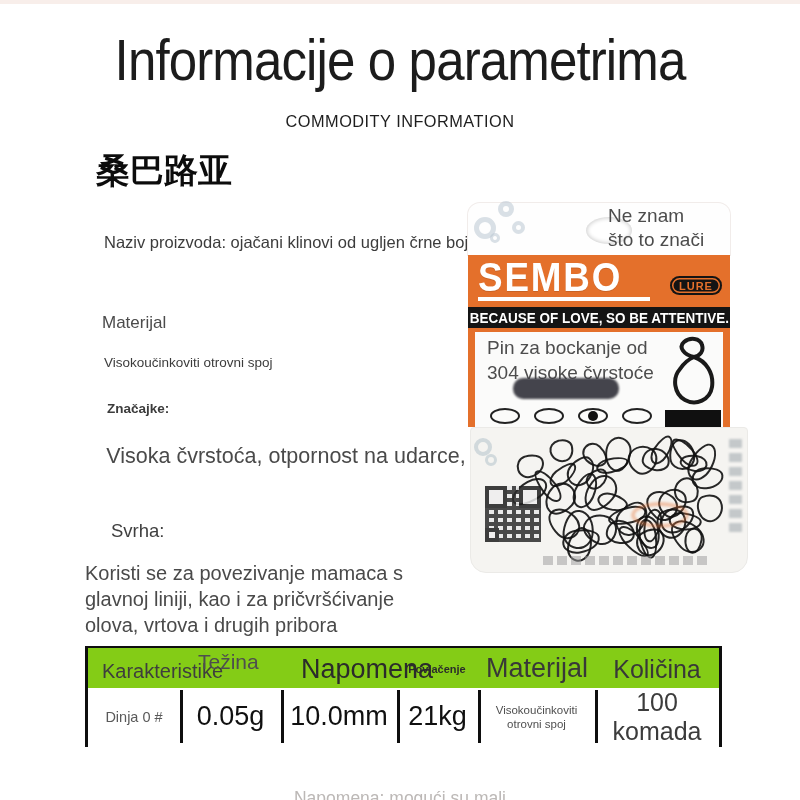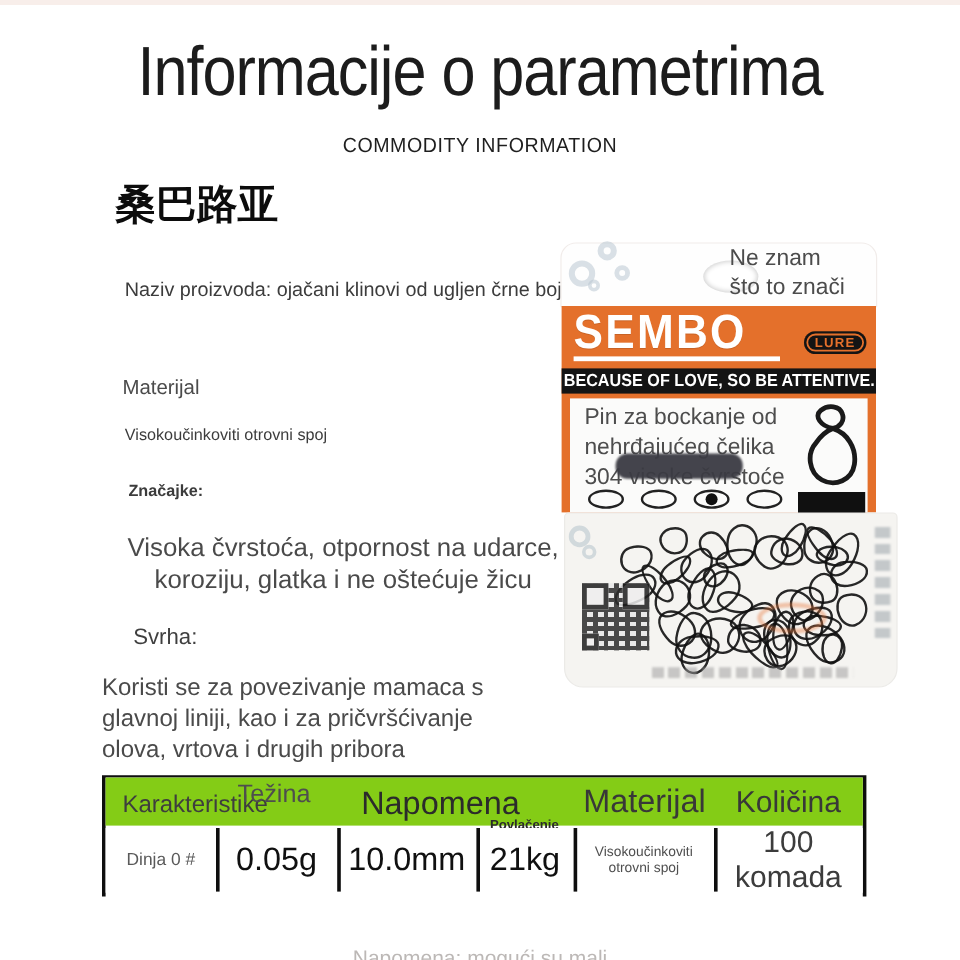--- a/index.html
+++ b/index.html
@@ -153,21 +153,21 @@
   
   .spec-table{
     position:absolute; left:85px; top:646px; width:637px; height:101px;
     border:3px solid #0e0e0e; border-top-width:2px; background:#fff;
   }
   .thead{ position:absolute; left:0; top:0; width:631px; height:40px; background:#84cc16; }
   .th{ position:absolute; white-space:nowrap; }
   .th0{ left:14px; top:12px; font-size:20px; color:#3e3e3e; }
   .th1{ left:110px; top:2px; font-size:21px; color:#4e4e4e; }
   .th2{ left:213px; top:6px; width:100px; text-align:center; font-size:27px; color:#2b2b2b; }
-  .th3{ left:310px; top:15px; width:78px; text-align:center; font-size:11px; font-weight:bold; color:#2b2b2b;margin-top:19px; }
+  .th3{ left:310px; top:15px; width:78px; text-align:center; font-size:11px; font-weight:bold; color:#2b2b2b; }
   .th4{ left:393px; top:5px; width:112px; text-align:center; font-size:27px; color:#383838; }
   .th5{ left:508px; top:7px; width:122px; text-align:center; font-size:25px; color:#383838; }
   .tbody{ position:absolute; left:0; top:42px; width:631px; height:67px; background:#fff; }
   .td{ position:absolute; top:0; height:53px; display:flex; align-items:center; justify-content:center; text-align:center; }
   .td0{ left:0; width:92px; font-size:14.5px; color:#5a5a5a; }
   .td1{ left:92px; width:101px; font-size:27px; color:#101010; }
   .td2{ left:193px; width:116px; font-size:27px; color:#101010; }
   .td3{ left:309px; width:81px; font-size:27px; color:#101010; }
   .td4{ left:390px; width:117px; font-size:11.5px; line-height:14px; color:#4f4f4f; }
   .td5{ left:507px; width:124px; font-size:25px; color:#3c3c3c; }
@@ -186,21 +186,20 @@
   <div class="page-title">Informacije o parametrima</div>
   <div class="page-subtitle">COMMODITY INFORMATION</div>
   <div class="brand-cn">桑巴路亚</div>
 
   <div class="t-line naziv">Naziv proizvoda: ojačani klinovi od ugljen črne boje</div>
   <div class="t-line materijal-label">Materijal</div>
   <div class="t-line material-value">Visokoučinkoviti otrovni spoj</div>
   <div class="t-line znacajke-label">Značajke:</div>
   <div class="features-block">
     <div>Visoka čvrstoća, otpornost na udarce,</div>
-    <div>koroziju, glatka i ne oštećuje žicu</div>
   </div>
   <div class="t-line svrha-label">Svrha:</div>
   <div class="purpose-block">
     <div>Koristi se za povezivanje mamaca s</div>
     <div>glavnoj liniji, kao i za pričvršćivanje</div>
     <div>olova, vrtova i drugih pribora</div>
   </div>
 
   <div class="package">
     <div class="hangtab">
@@ -219,21 +218,20 @@
       <div class="sembo">SEMBO</div>
       <div class="sembo-underline"></div>
       <div class="lure-badge">LURE</div>
       <div class="black-band">
         <span>BECAUSE OF LOVE, SO BE ATTENTIVE.</span>
       </div>
 
       <div class="white-panel">
         <div class="desc-lines">
           <div>Pin za bockanje od</div>
-          <div>nehrđajućeg čelika</div>
           <div>304 visoke čvrstoće</div>
         </div>
         <div class="censor-pill"></div>
         <svg class="big-clip" width="54" height="70" viewBox="0 0 54 70">
           <path d="M27 21 C 17 19, 11 11, 17 6 C 23 1, 33 2, 35 9 C 37 15, 33 20, 27 21 C 39 25, 47 37, 45 51 C 43 64, 29 70, 18 64 C 7 58, 5 42, 13 33 C 17 27, 22 23, 27 21 Z" fill="none" stroke="#1a1a1a" stroke-width="4" stroke-linejoin="round"></path>
         </svg>
 
         <div class="sizes-row">
           <div class="size-item" style="left:8px">
             <div class="oval"></div>

